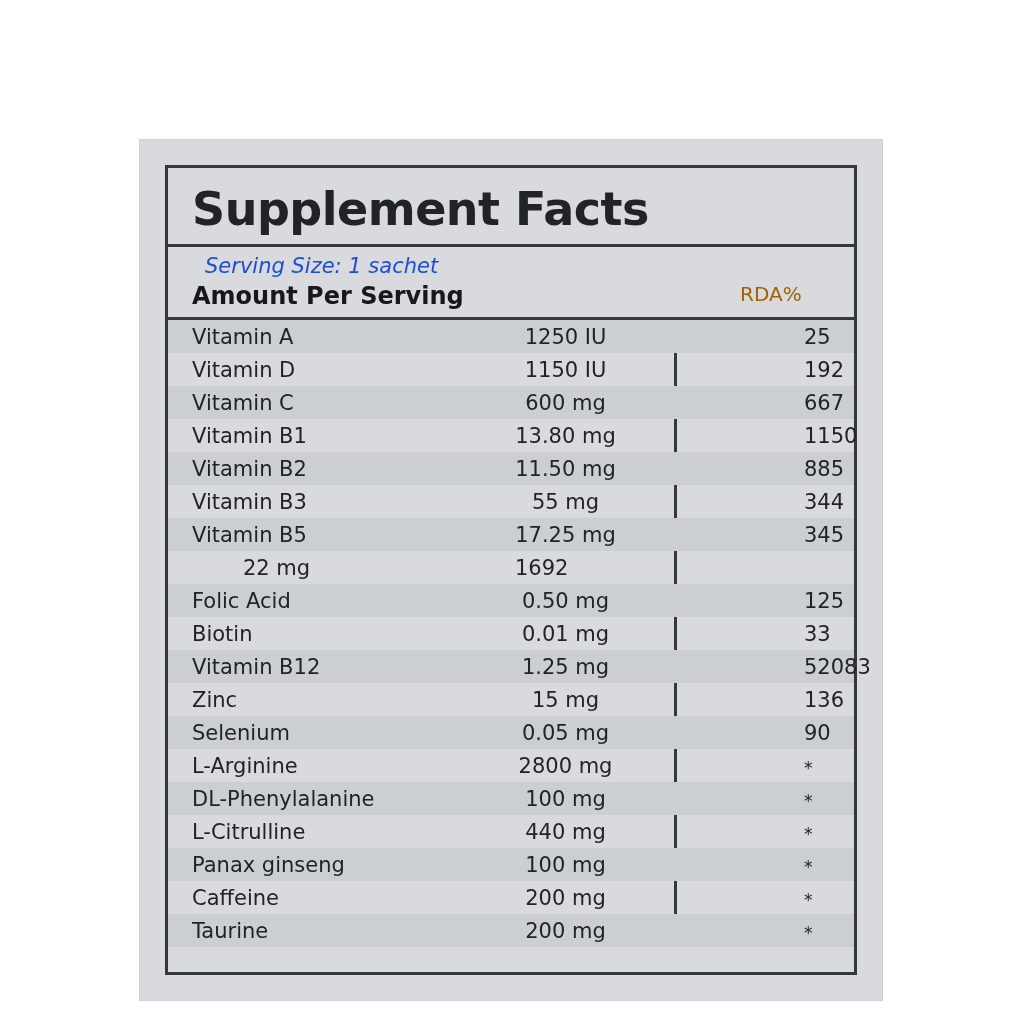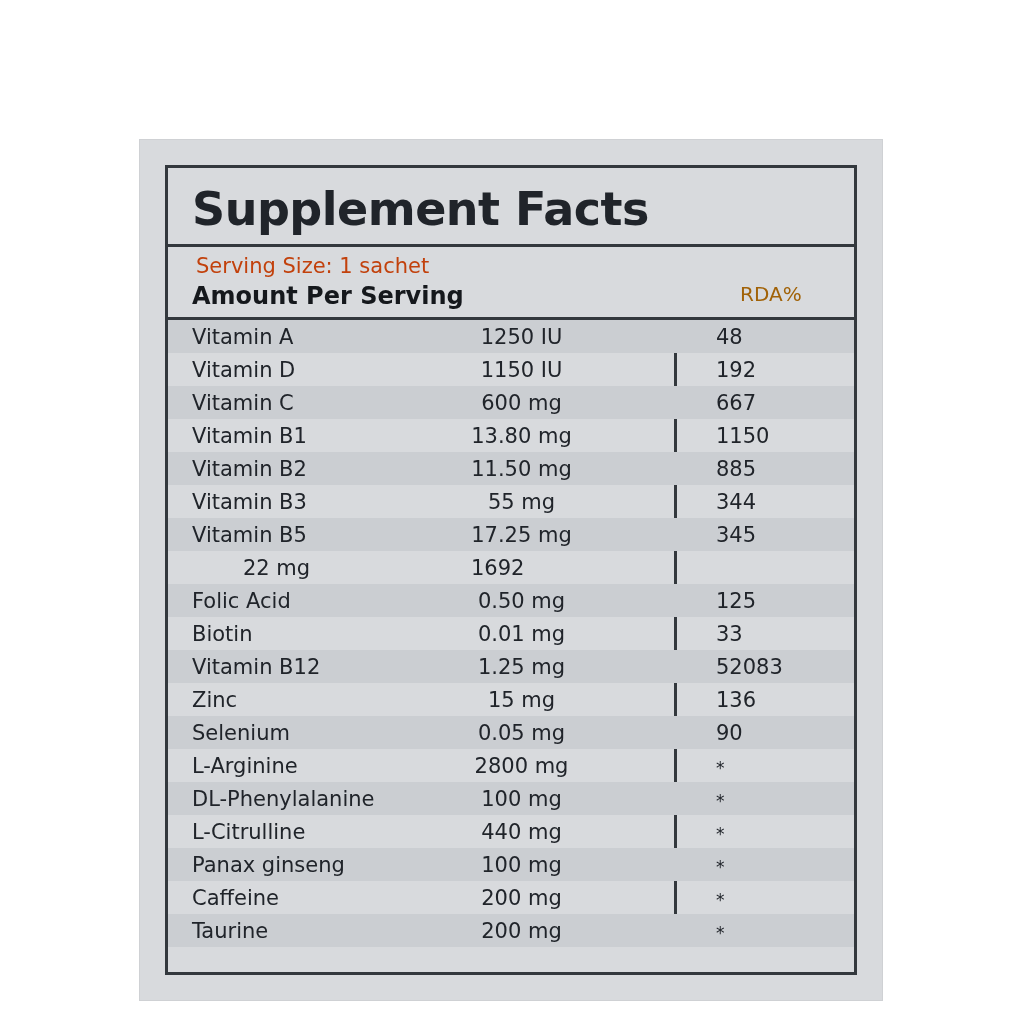--- a/index.html
+++ b/index.html
@@ -47,22 +47,23 @@
   }
 
   .rule-thick {
     height: 3px;
     background: #33383d;
     margin: 0;
   }
 
   .serving-row {
     font-size: 21px;
-    color: #c2410c;
-    padding: 7px 0 2px 28px;
+    color: #1d4ed8;
+    padding: 7px 0 2px 37px;
+    font-style: italic;
   }
 
   .amount-row {
     display: flex;
     align-items: baseline;
     padding: 2px 0 7px 24px;
   }
   .amount-label {
     font-weight: bold;
     font-size: 24px;
@@ -93,20 +94,21 @@
   .rows {
     position: relative;
   }
 
   .row {
     display: flex;
     align-items: center;
     height: 33px;
     font-size: 21px;
     color: #20242a;
+    gap: 44px;
   }
   .row.alt {
     background: #cbced2;
   }
   .nutrient {
     flex: 0 0 245px;
     padding-left: 24px;
     box-sizing: border-box;
     white-space: nowrap;
   }
@@ -146,21 +148,21 @@
     </div>
 
     <div class="rule-thick"></div>
 
     <div class="table-wrap">
       <div class="v-divider"></div>
       <div class="rows" id="rows-container">
           <div class="row alt">
             <span class="nutrient">Vitamin A</span>
             <span class="amount">1250 IU</span>
-            <span class="rda">48</span>
+            <span class="rda">25</span>
           </div>
           <div class="row">
             <span class="nutrient">Vitamin D</span>
             <span class="amount">1150 IU</span>
             <span class="rda">192</span>
           </div>
           <div class="row alt">
             <span class="nutrient">Vitamin C</span>
             <span class="amount">600 mg</span>
             <span class="rda">667</span>

